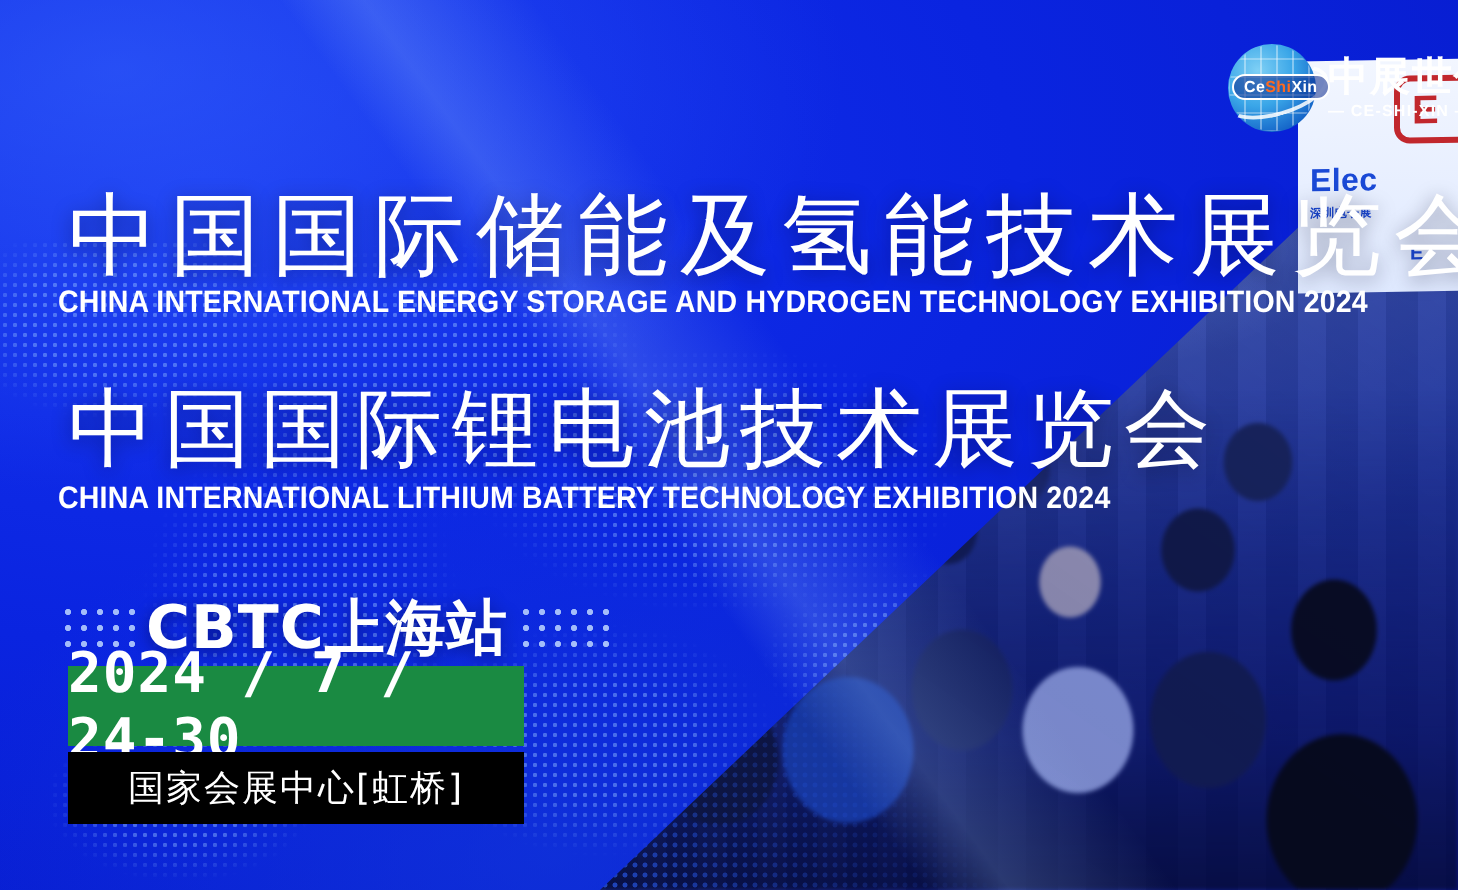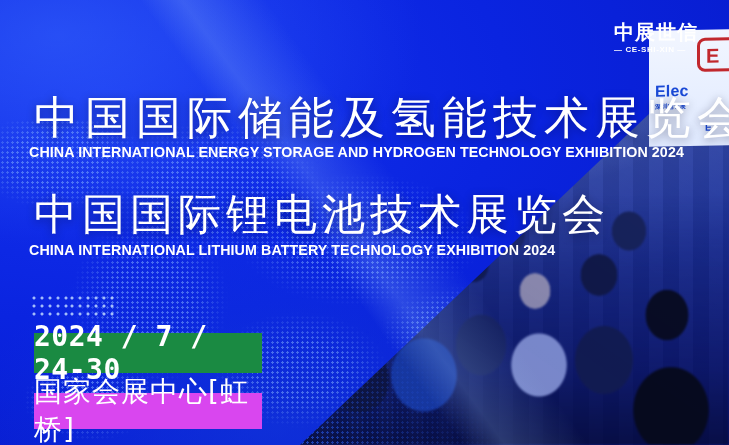--- a/index.html
+++ b/index.html
@@ -312,24 +312,24 @@
   .bar-date {
     top: 333px;
     height: 40px;
     background: #1a8a42;
     font-size: 28px;
     font-weight: 700;
     letter-spacing: .5px;
     font-family: "DejaVu Sans Mono", "Liberation Mono", monospace;
   }
   .bar-venue {
-    top: 393px;
+    top: 376px;
     height: 36px;
-    background: #d946ef;
-    font-size: 28px;
+    background: #000000;
+    font-size: 18px;
     font-weight: 400;
     letter-spacing: 1px;
     font-family: "DejaVu Sans", "Liberation Sans", sans-serif;
   }
 </style>
 </head>
 <body>
 
 <div id="banner">
 
@@ -347,34 +347,41 @@
   <div class="booth-banner">
     <div class="booth-badge">E</div>
     <div class="booth-elec">Elec</div>
     <div class="booth-sub">深圳电子展</div>
     <div class="booth-mark">E</div>
   </div>
 
   <div class="seam-light"></div>
 
   <div class="logo">
+    <div class="logo-globe">
+      <div class="ball"></div>
+      <div class="merid"></div>
+      <div class="swoosh"></div>
+      <div class="logo-pill"><span>Ce</span><span class="hl">Shi</span><span>Xin</span></div>
+    </div>
     <div class="logo-text">
       <div class="logo-cn">中展世信</div>
       <div class="logo-en">— CE-SHI-XIN —</div>
     </div>
   </div>
 
   <div class="titles">
     <div class="cn-title t1">中国国际储能及氢能技术展览会</div>
     <div class="en-title e1">CHINA INTERNATIONAL ENERGY STORAGE AND HYDROGEN TECHNOLOGY EXHIBITION 2024</div>
     <div class="cn-title t2">中国国际锂电池技术展览会</div>
     <div class="en-title e2">CHINA INTERNATIONAL LITHIUM BATTERY TECHNOLOGY EXHIBITION 2024</div>
   </div>
 
   <div class="cbtc-row">
     <div class="dotgrid left"></div>
+    <div class="cbtc-text">CBTC上海站</div>
     <div class="dotgrid right"></div>
   </div>
 
   <div class="bar bar-date">2024 / 7 / 24-30</div>
   <div class="bar bar-venue">国家会展中心[虹桥]</div>
 
 </div>
 
 </body></html>

